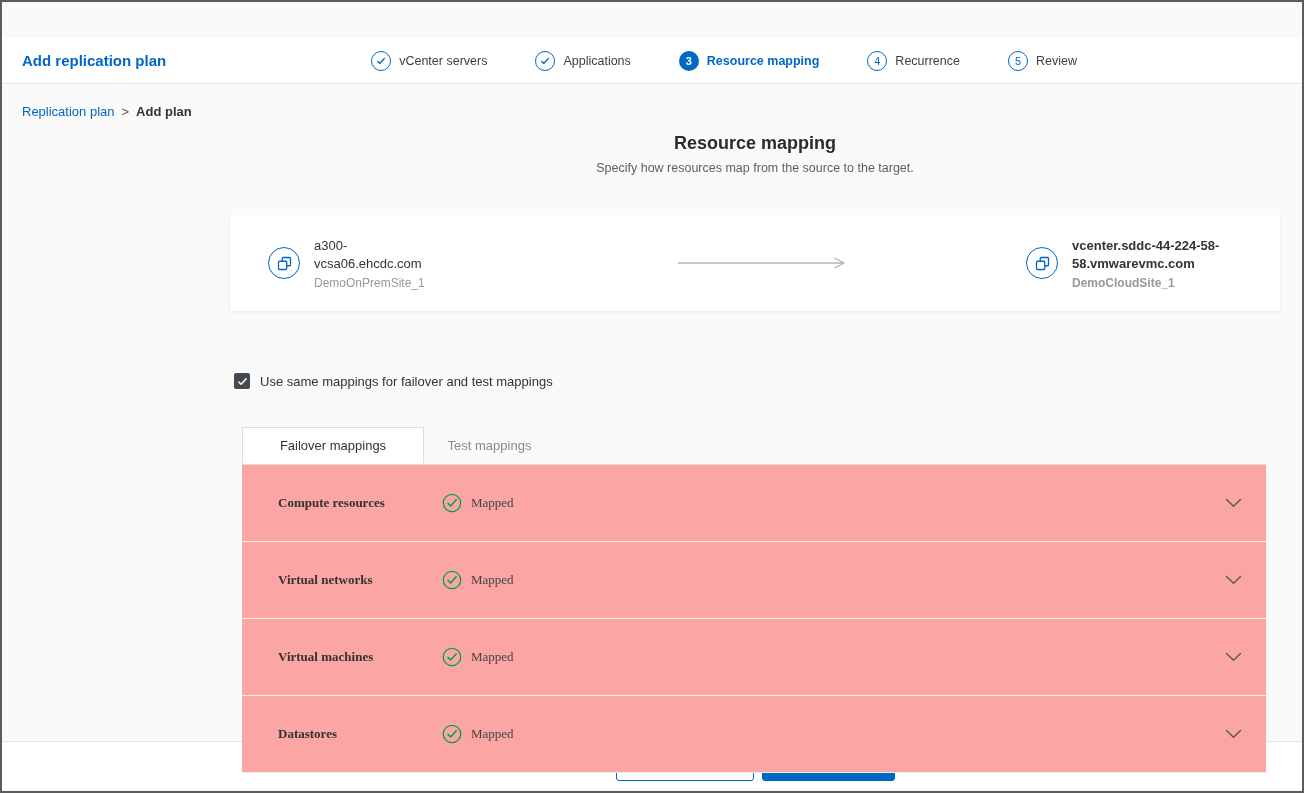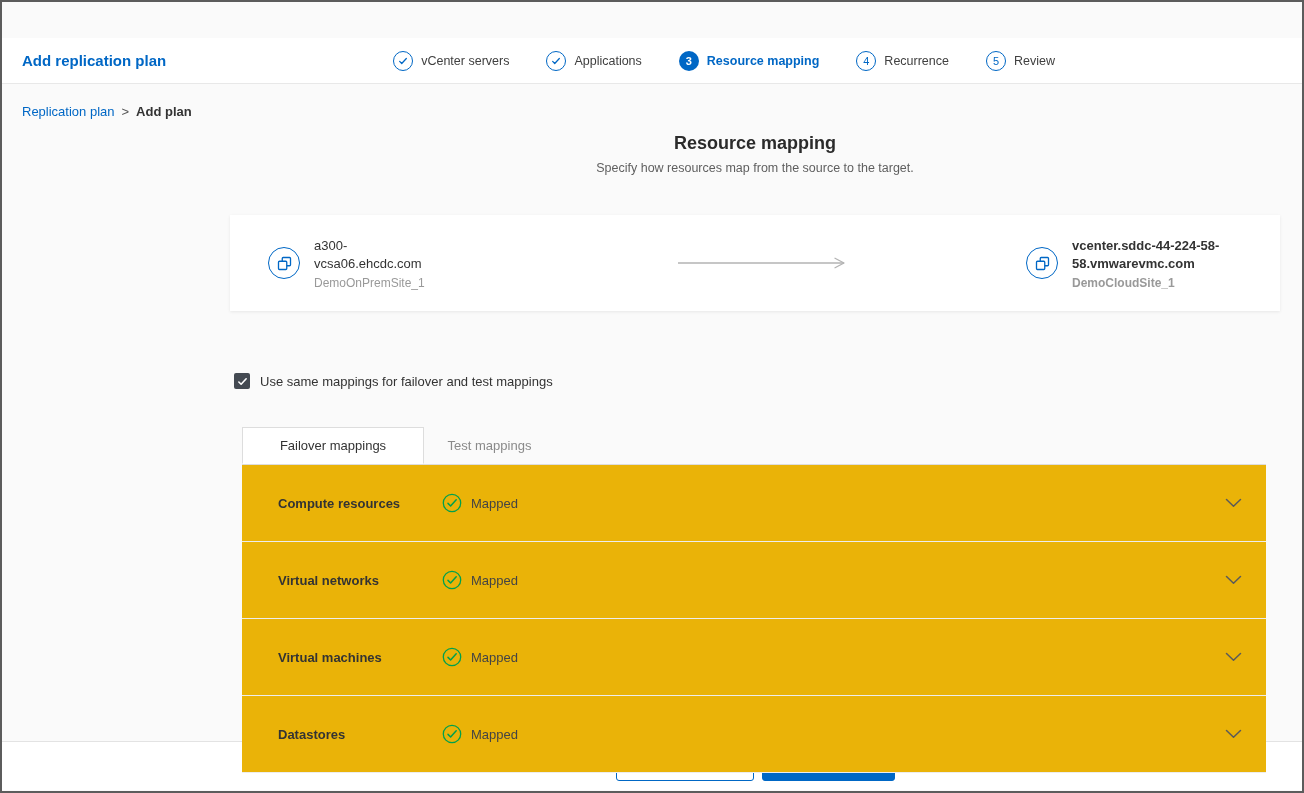--- a/index.html
+++ b/index.html
@@ -15,21 +15,21 @@
   .page{
     width:1304px;height:793px;border:2px solid #5c5c5c;background:#fafafa;
     position:relative;overflow:hidden;
   }
   
   .topbar{
     height:46px;background:#fff;border-bottom:1px solid #e8e8e8;
     display:flex;align-items:center;padding:0 20px;margin-top:36px;
   }
   .app-title{color:var(--accent);font-size:15px;font-weight:bold;white-space:nowrap;}
-  .stepper{flex:1;display:flex;justify-content:center;align-items:flex-start;gap:37px;}
+  .stepper{flex:1;display:flex;justify-content:center;align-items:flex-start;gap:48px;}
   .step{display:flex;align-items:center;gap:8px;cursor:pointer;}
   .step-circle{
     width:20px;height:20px;border-radius:50%;display:flex;align-items:center;justify-content:center;
     font-size:11px;flex:none;
   }
   .step-circle.done{border:1px solid var(--accent);color:var(--accent);}
   .step-circle.active{background:var(--accent);color:#fff;font-weight:bold;}
   .step-circle.todo{border:1px solid var(--accent);color:var(--accent);}
   .step-label{font-size:12.5px;color:#404040;white-space:nowrap;}
   .step.active .step-label{color:var(--accent);font-weight:bold;}
@@ -66,21 +66,21 @@
   .checkbox-label{font-size:13px;color:#333;}
   
   .tabs{margin-top:38px;margin-left:12px;margin-right:14px;display:flex;position:relative;z-index:2;}
   .tab{height:37px;display:flex;align-items:center;justify-content:center;font-size:13px;cursor:pointer;}
   .tab.active{
     width:182px;background:#fff;border:1px solid #ddd;border-bottom:1px solid #fff;
     margin-bottom:-1px;color:#333;
   }
   .tab.inactive{width:131px;color:#8a8a8a;}
   .panel{
-    margin-left:12px;margin-right:14px;background:#eab308;border-top:1px solid #ddd;position:relative;z-index:1;
+    margin-left:12px;margin-right:14px;background:#fca5a5;border-top:1px solid #ddd;position:relative;z-index:1;font-family:Liberation Serif, serif;
   }
   .map-row{
     height:77px;display:flex;align-items:center;padding:0 24px 0 36px;border-bottom:1px solid #ededed;
     cursor:pointer;
   }
   .map-label{width:164px;font-size:13px;font-weight:600;color:#333;}
   .map-status{display:flex;align-items:center;gap:9px;font-size:13px;color:#444;}
   .map-chevron{margin-left:auto;display:flex;align-items:center;}
   
   .footer{

